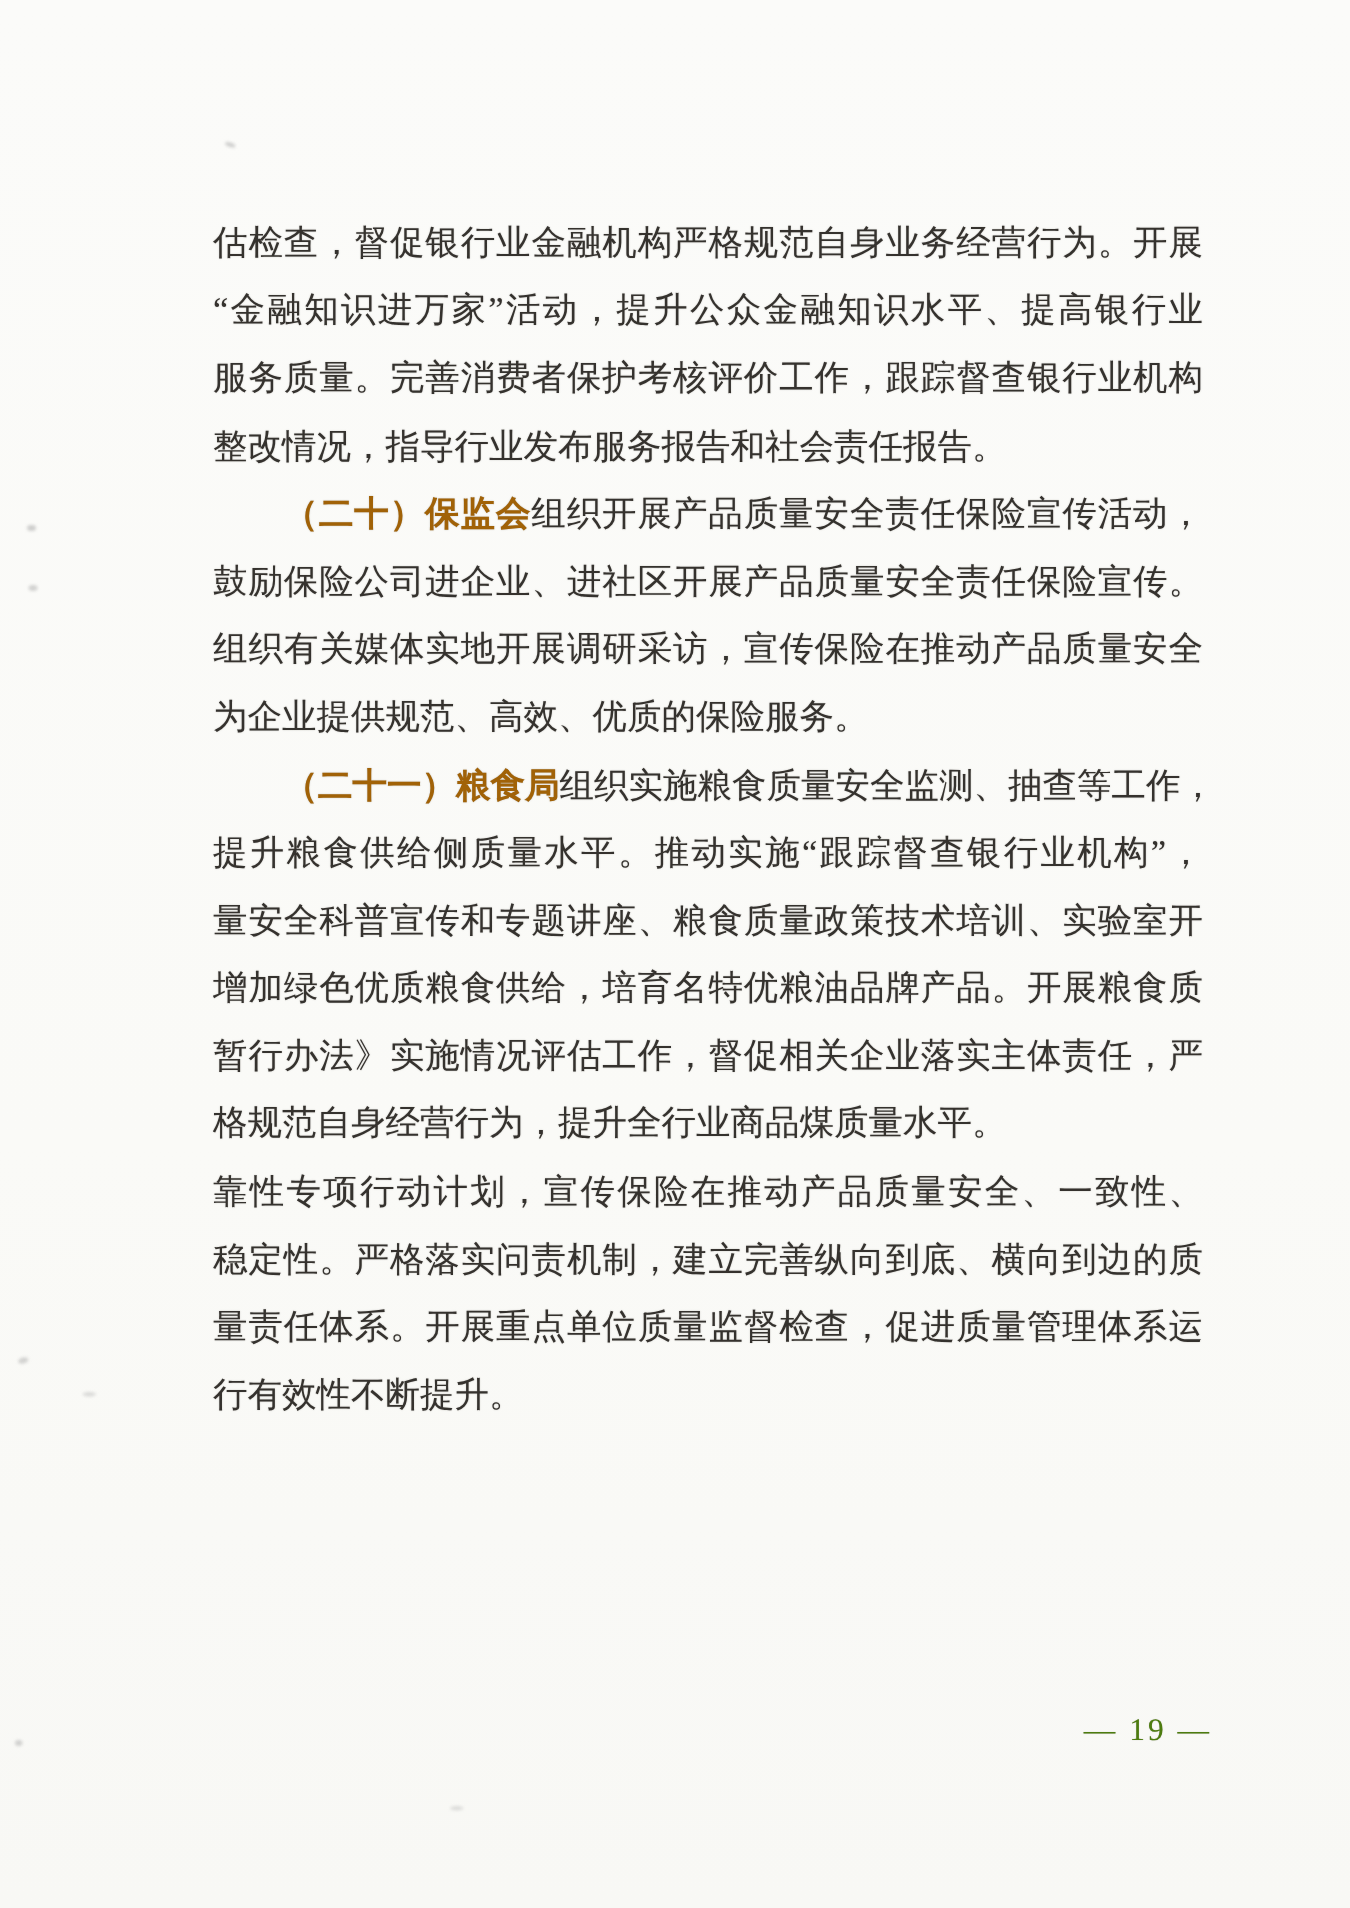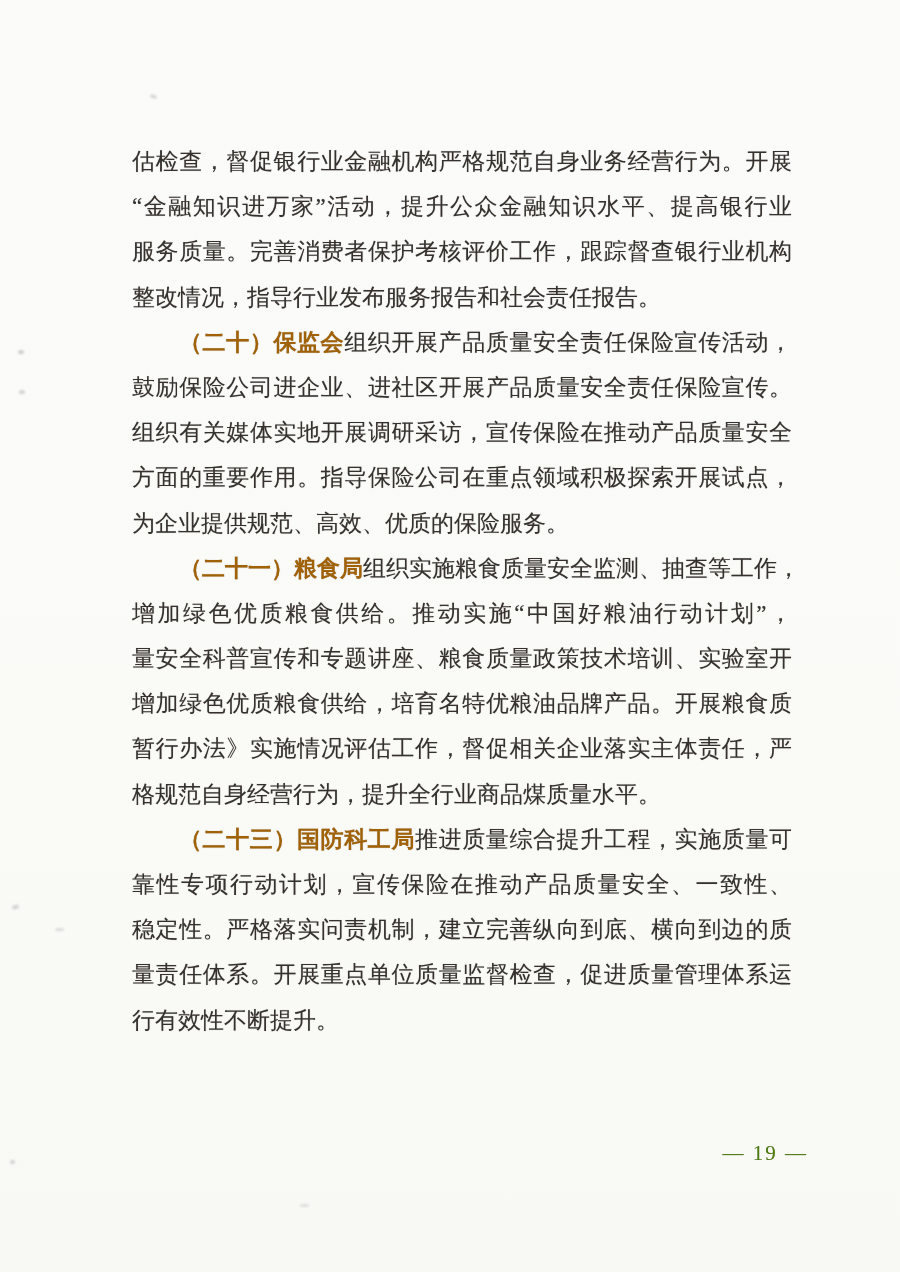--- a/index.html
+++ b/index.html
@@ -13,21 +13,21 @@
     background: linear-gradient(180deg, #fbfbf9 0%, #fafaf7 60%, #f8f8f5 100%);
     font-family: "Liberation Serif", serif;
     overflow: hidden;
   }
   .page {
     position: absolute;
     inset: 0;
   }
   .body-text {
     position: absolute;
-    left: 132px;
+    left: 142px;
     top: 139px;
     width: 660px;
     color: #35322e;
     font-size: 23px;
     text-shadow: 0 0 1px rgba(70, 64, 58, 0.35);
   }
   .para {
     margin: 0;
     padding: 0;
   }
@@ -85,38 +85,36 @@
       <div class="line"><span>估检查，督促银行业金融机构严格规范自身业务经营行为。开展</span></div>
       <div class="line"><span>“金融知识进万家”活动，提升公众金融知识水平、提高银行业</span></div>
       <div class="line"><span>服务质量。完善消费者保护考核评价工作，跟踪督查银行业机构</span></div>
       <div class="line last"><span>整改情况，指导行业发布服务报告和社会责任报告。</span></div>
     </div>
 
     <div class="para">
       <div class="line indent"><span class="b">（二十）保监会</span><span>组织开展产品质量安全责任保险宣传活动，</span></div>
       <div class="line"><span>鼓励保险公司进企业、进社区开展产品质量安全责任保险宣传。</span></div>
       <div class="line"><span>组织有关媒体实地开展调研采访，宣传保险在推动产品质量安全</span></div>
-      <div class="line"><span>方面的重要作用。指导保险公司在重点领域积极探索开展试点，</span></div>
       <div class="line last"><span>为企业提供规范、高效、优质的保险服务。</span></div>
     </div>
 
     <div class="para">
       <div class="line indent"><span class="b">（二十一）粮食局</span><span>组织实施粮食质量安全监测、抽查等工作，</span></div>
-      <div class="line"><span>增加绿色优质粮食供给。推动实施“中国好粮油行动计划”，</span></div>
+      <div class="line"><span>提升粮食供给侧质量水平。推动实施“跟踪督查银行业机构”，</span></div>
       <div class="line"><span>量安全科普宣传和专题讲座、粮食质量政策技术培训、实验室开</span></div>
       <div class="line"><span>增加绿色优质粮食供给，培育名特优粮油品牌产品。开展粮食质</span></div>
     </div>
 
     <div class="para">
       <div class="line"><span>暂行办法》实施情况评估工作，督促相关企业落实主体责任，严</span></div>
       <div class="line last"><span>格规范自身经营行为，提升全行业商品煤质量水平。</span></div>
     </div>
 
     <div class="para">
-      <div class="line indent"><span class="b">（二十三）国防科工局</span><span>推进质量综合提升工程，实施质量可</span></div>
       <div class="line"><span>靠性专项行动计划，宣传保险在推动产品质量安全、一致性、</span></div>
       <div class="line"><span>稳定性。严格落实问责机制，建立完善纵向到底、横向到边的质</span></div>
       <div class="line"><span>量责任体系。开展重点单位质量监督检查，促进质量管理体系运</span></div>
       <div class="line last"><span>行有效性不断提升。</span></div>
     </div>
 
   </div>
 
   <div class="page-number">— 19 —</div>
 

